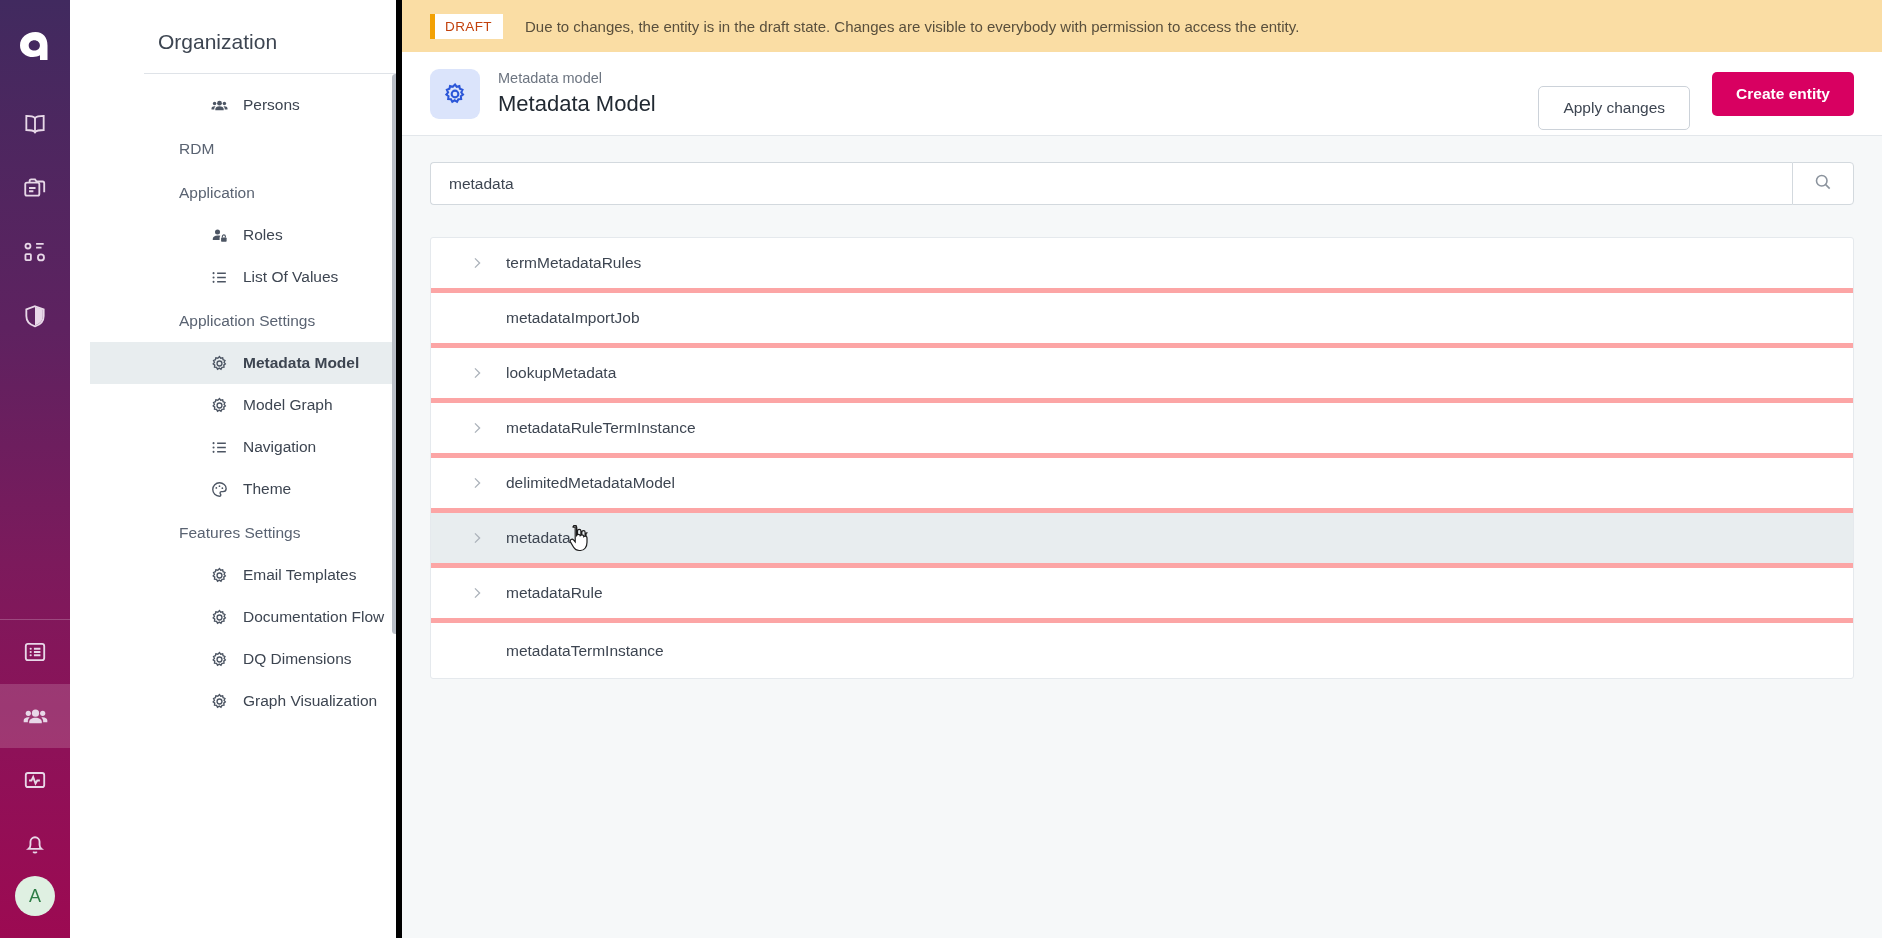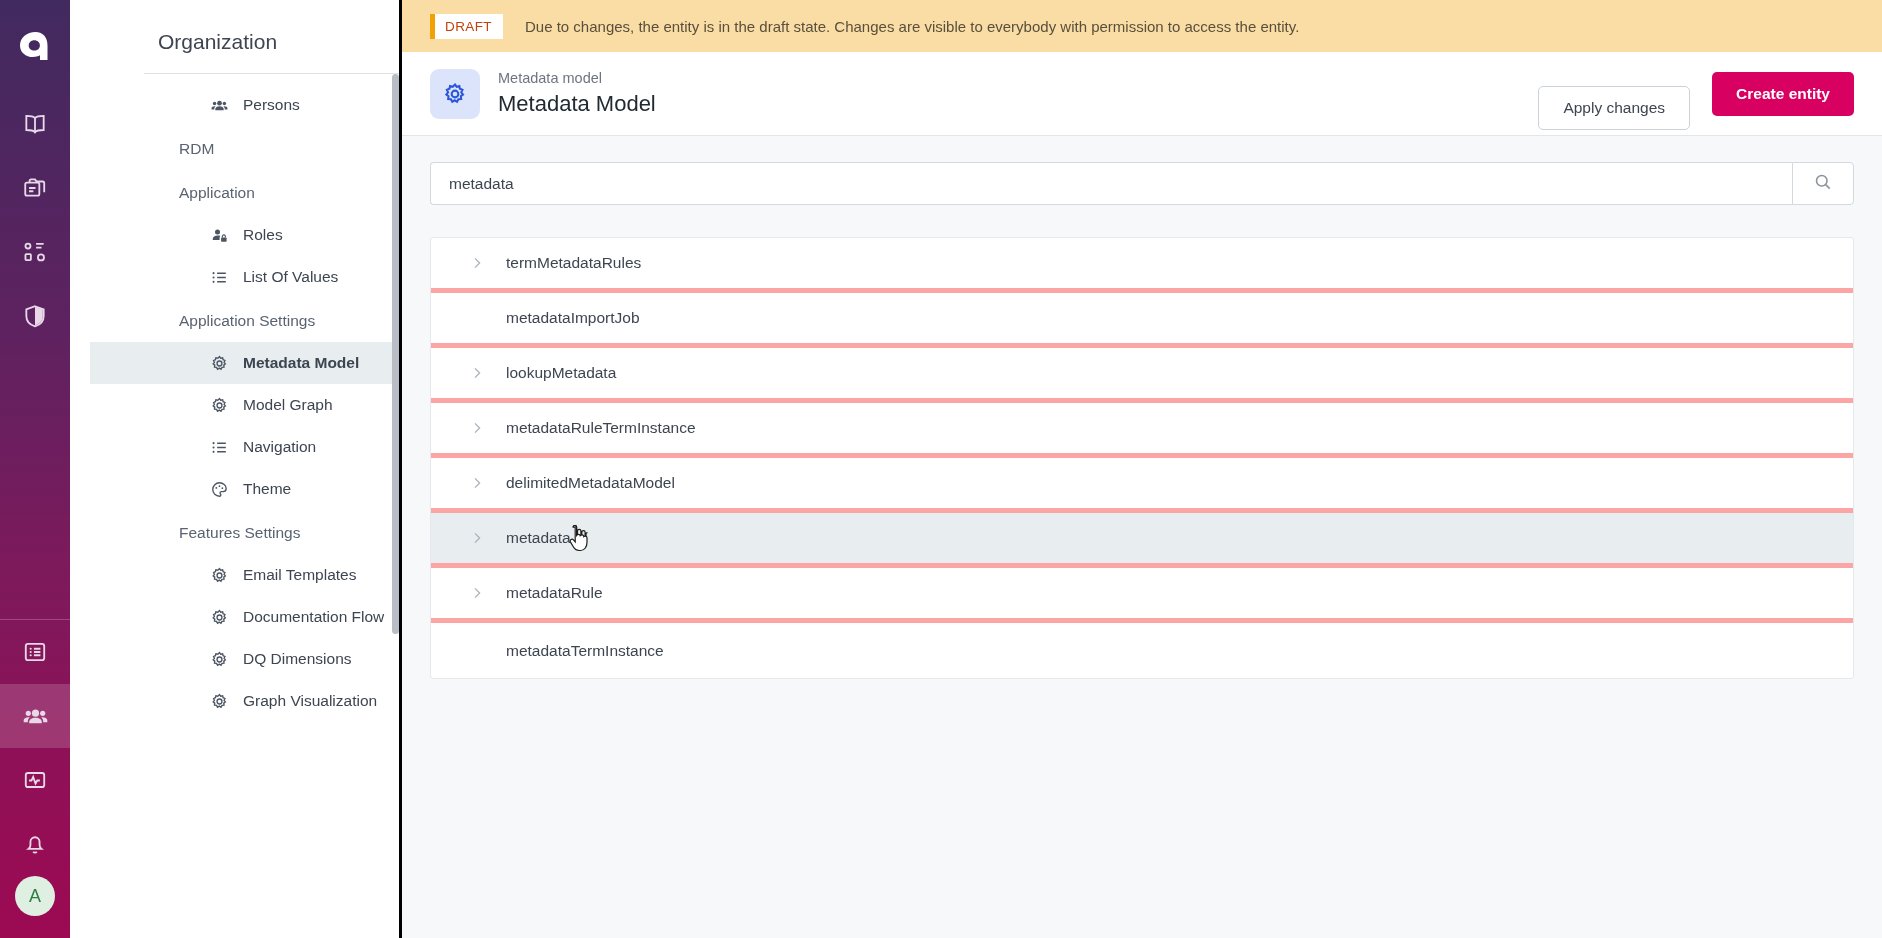--- a/index.html
+++ b/index.html
@@ -31,21 +31,21 @@
     width: 40px; height: 40px; border-radius: 50%;
     background: #dff0e2; color: #2e7d46;
     display: flex; align-items: center; justify-content: center;
     font-size: 18px; margin-bottom: 22px;
   }
   .rail svg { display: block; }
 
   
   .org {
     width: 332px; flex: 0 0 332px; height: 938px;
-    background: #ffffff; border-right: 3px solid #000000;
+    background: #ffffff; border-right: 6px solid #000000;
     position: relative; overflow: hidden;
   }
   .org-title {
     padding: 30px 0 0 88px; font-size: 21px; color: #3d4551;
     height: 73px;
   }
   .org-sep { height: 1px; background: #dfe3e8; margin: 0 0 0 74px; }
   .org-list { padding-top: 10px; margin-left: 20px; }
   .org-group {
     font-size: 15.5px; color: #5a6372; padding: 14px 0 12px 89px;

